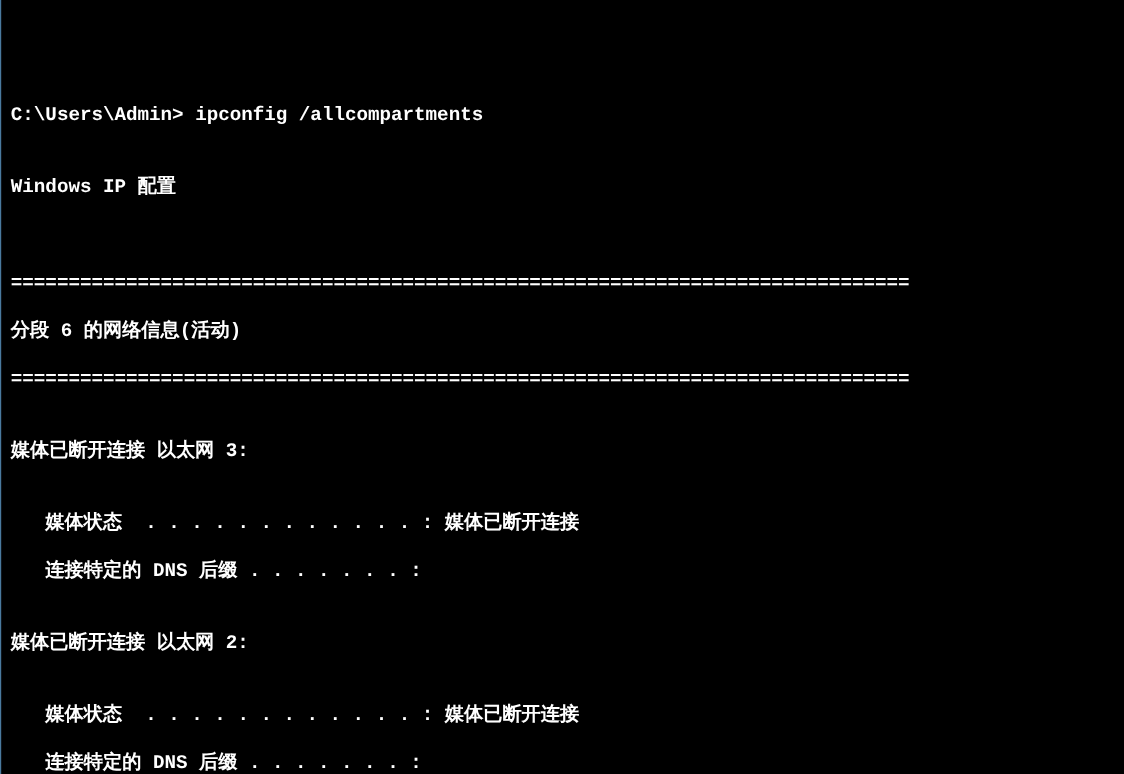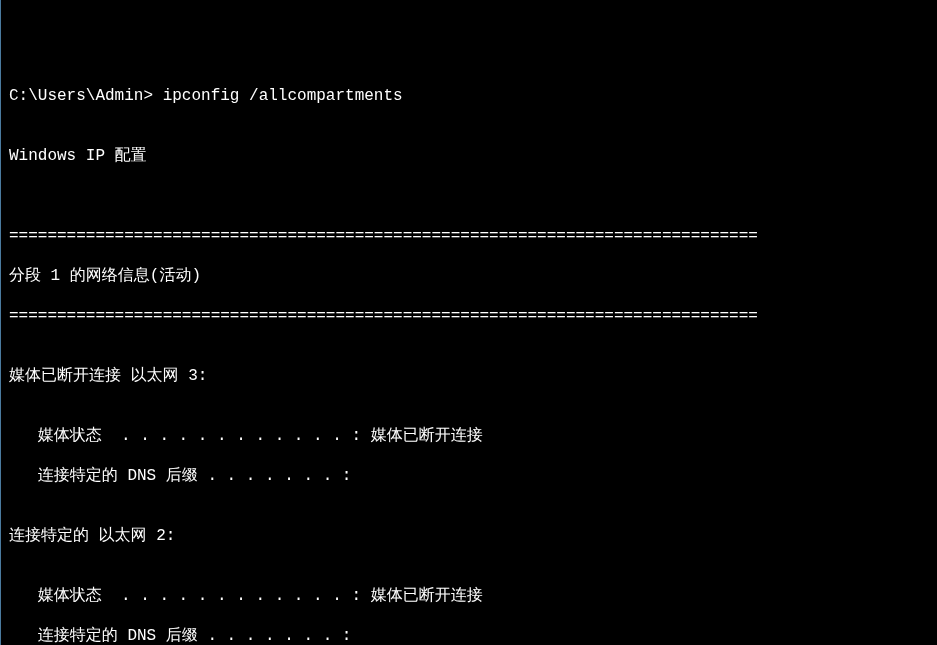--- a/index.html
+++ b/index.html
@@ -1,18 +1,19 @@
 <!DOCTYPE html>
 <html><head>
   <meta charset="utf-8">
   <style>
     * {
       margin: 0;
       padding: 0;
       box-sizing: border-box;
+      font-weight: bold;
     }
     body {
       background: #000000;
       color: #ffffff;
       font-family: "NSimSun", "SimSun", "Consolas", "Courier New", monospace;
       font-size: 16px;
       line-height: 1.25;
       padding: 6px 8px;
       width: 937px;
       height: 645px;
@@ -28,29 +29,29 @@
 <body>
 
 
 
 <div class="line"><span>C:\Users\Admin&gt; </span><span>ipconfig /allcompartments</span></div>
 <div class="line"></div>
 <div class="line">Windows IP 配置</div>
 <div class="line"></div>
 <div class="line"></div>
 <div class="line">==============================================================================</div>
-<div class="line">分段 1 的网络信息(活动)</div>
+<div class="line">分段 6 的网络信息(活动)</div>
 <div class="line">==============================================================================</div>
 <div class="line"></div>
 <div class="line">媒体已断开连接 以太网 3:</div>
 <div class="line"></div>
 <div class="line">   媒体状态  . . . . . . . . . . . . : 媒体已断开连接</div>
 <div class="line">   连接特定的 DNS 后缀 . . . . . . . :</div>
 <div class="line"></div>
-<div class="line">连接特定的 以太网 2:</div>
+<div class="line">媒体已断开连接 以太网 2:</div>
 <div class="line"></div>
 <div class="line">   媒体状态  . . . . . . . . . . . . : 媒体已断开连接</div>
 <div class="line">   连接特定的 DNS 后缀 . . . . . . . :</div>
 <div class="line"></div>
 
 <div class="line"></div>
 
 
 <div class="line"></div>
 

